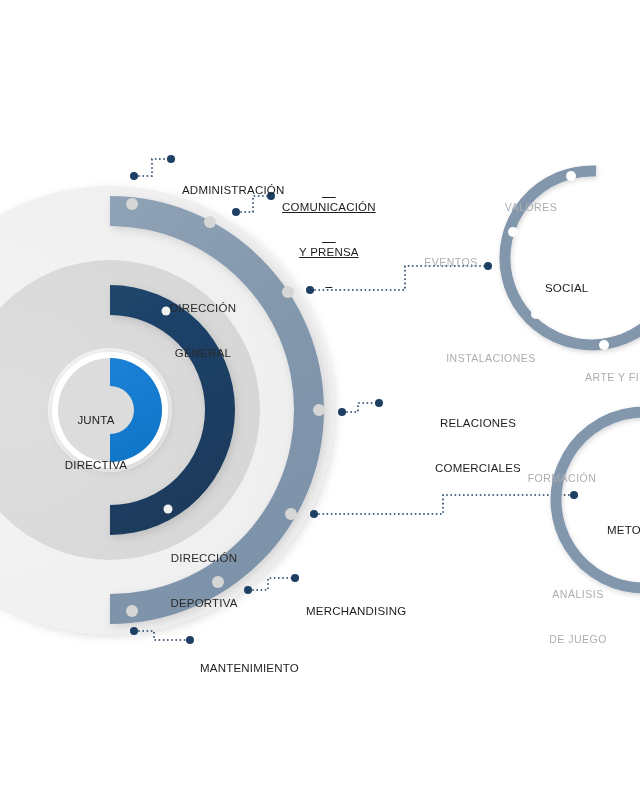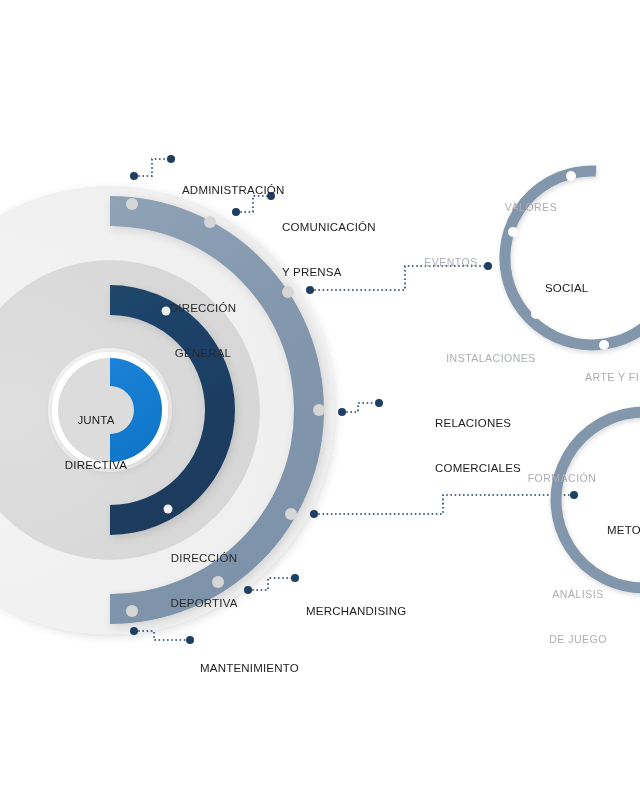--- a/index.html
+++ b/index.html
@@ -26,20 +26,21 @@
     width: 640px;
     height: 788px;
     display: block;
   }
   .lbl {
     position: absolute;
     font-family: "Liberation Sans", sans-serif;
     white-space: pre;
     line-height: 15px;
     letter-spacing: 0.2px;
+    text-align: center;
   }
   .lbl-outer {
     font-size: 11.5px;
     color: #1d1d1d;
     font-weight: 400;
   }
   .lbl-ring {
     font-size: 11.5px;
     color: #2a2a2a;
     text-align: center;
@@ -220,21 +221,21 @@
 
   <div class="lbl lbl-ring" style="left:157px; top:521px; width:94px;">
     <div>DIRECCIÓN</div>
     <div>DEPORTIVA</div>
   </div>
 
   <div class="lbl lbl-outer" style="left:182px; top:153px;">
     <div>ADMINISTRACIÓN</div>
   </div>
 
-  <div class="lbl lbl-outer" style="left:282px; top:190px;">
+  <div class="lbl lbl-outer" style="left:282px; top:170px;text-decoration:underline;">
     <div>COMUNICACIÓN</div>
     <div>Y PRENSA</div>
   </div>
 
   <div class="lbl lbl-outer" style="left:391px; top:386px;margin-left:44px;">
     <div>RELACIONES</div>
     <div>COMERCIALES</div>
   </div>
 
   <div class="lbl lbl-outer" style="left:306px; top:574px;">

